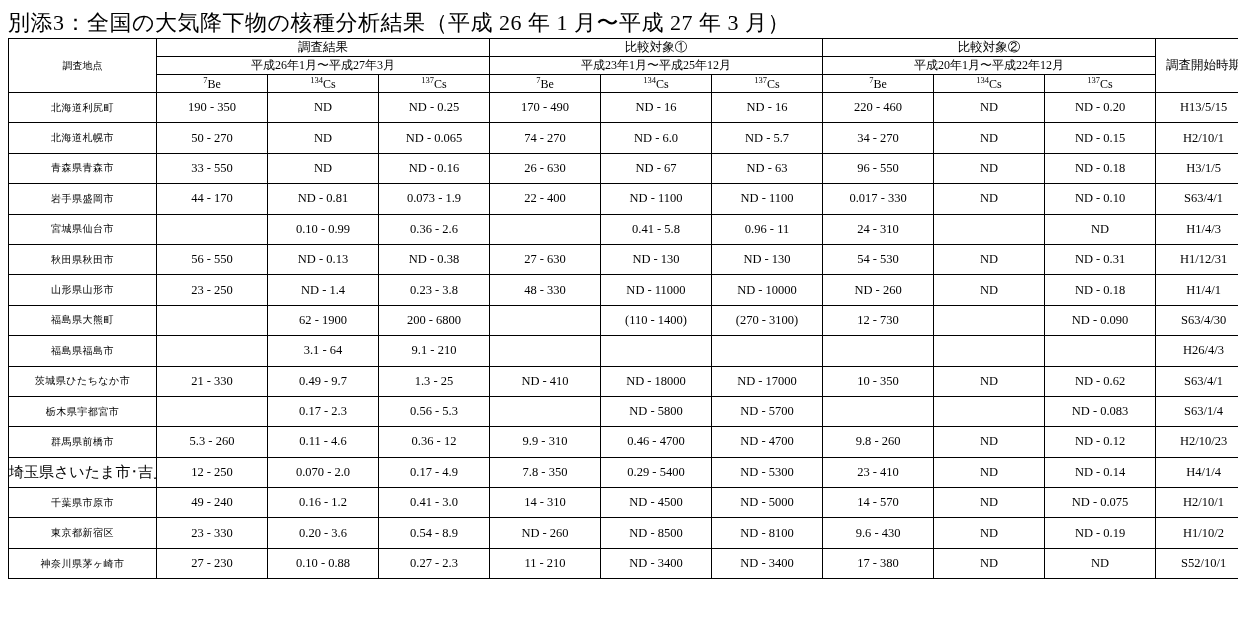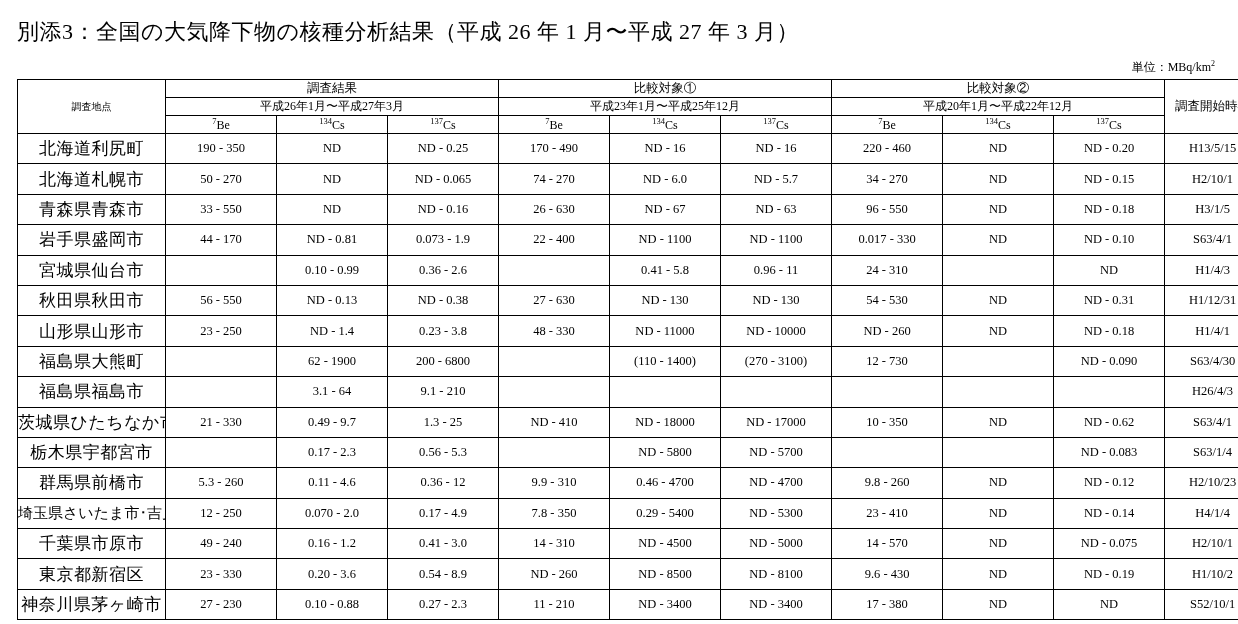--- a/index.html
+++ b/index.html
@@ -12,21 +12,21 @@
     height: 624px;
     font-family: "Liberation Serif", "DejaVu Serif", serif;
     color: #000000;
     overflow: hidden;
   }
   #page {
     position: relative;
     width: 1238px;
     height: 583px;
     box-sizing: border-box;
-    padding: 9px;
+    padding: 0;
   }
   .doc-title {
     font-size: 22px;
     font-weight: normal;
     letter-spacing: 0.5px;
     padding: 8px 0 0 8px;
     white-space: nowrap;
   }
   .unit-line {
     text-align: right;
@@ -67,21 +67,21 @@
     font-size: 12px;
   }
   .hdr-nuc sup {
     font-size: 8.5px;
     vertical-align: super;
   }
   .site-col {
     font-size: 10px;
   }
   td.site {
-    font-size: 17px;
+    font-size: 10px;
     letter-spacing: 0.5px;
   }
   td.site.small {
     font-size: 15px;
     letter-spacing: 0;
   }
   tbody tr {
     height: 30.4px;
   }
   td.val {
@@ -95,23 +95,20 @@
   col.c-v      { width: 111px; }
   col.c-start  { width: 96px; }
 </style>
 </head>
 <body>
 
 <div id="page">
 
   <div class="doc-title">別添3：全国の大気降下物の核種分析結果（平成 26 年 1 月〜平成 27 年 3 月）</div>
 
-  <div class="unit-line">
-    <span>単位：MBq/km</span><sup>2</sup>
-  </div>
 
   <table class="main">
     <colgroup>
       <col class="c-site">
       <col class="c-v">
         <col class="c-v">
         <col class="c-v">
       <col class="c-v">
         <col class="c-v">
         <col class="c-v">

